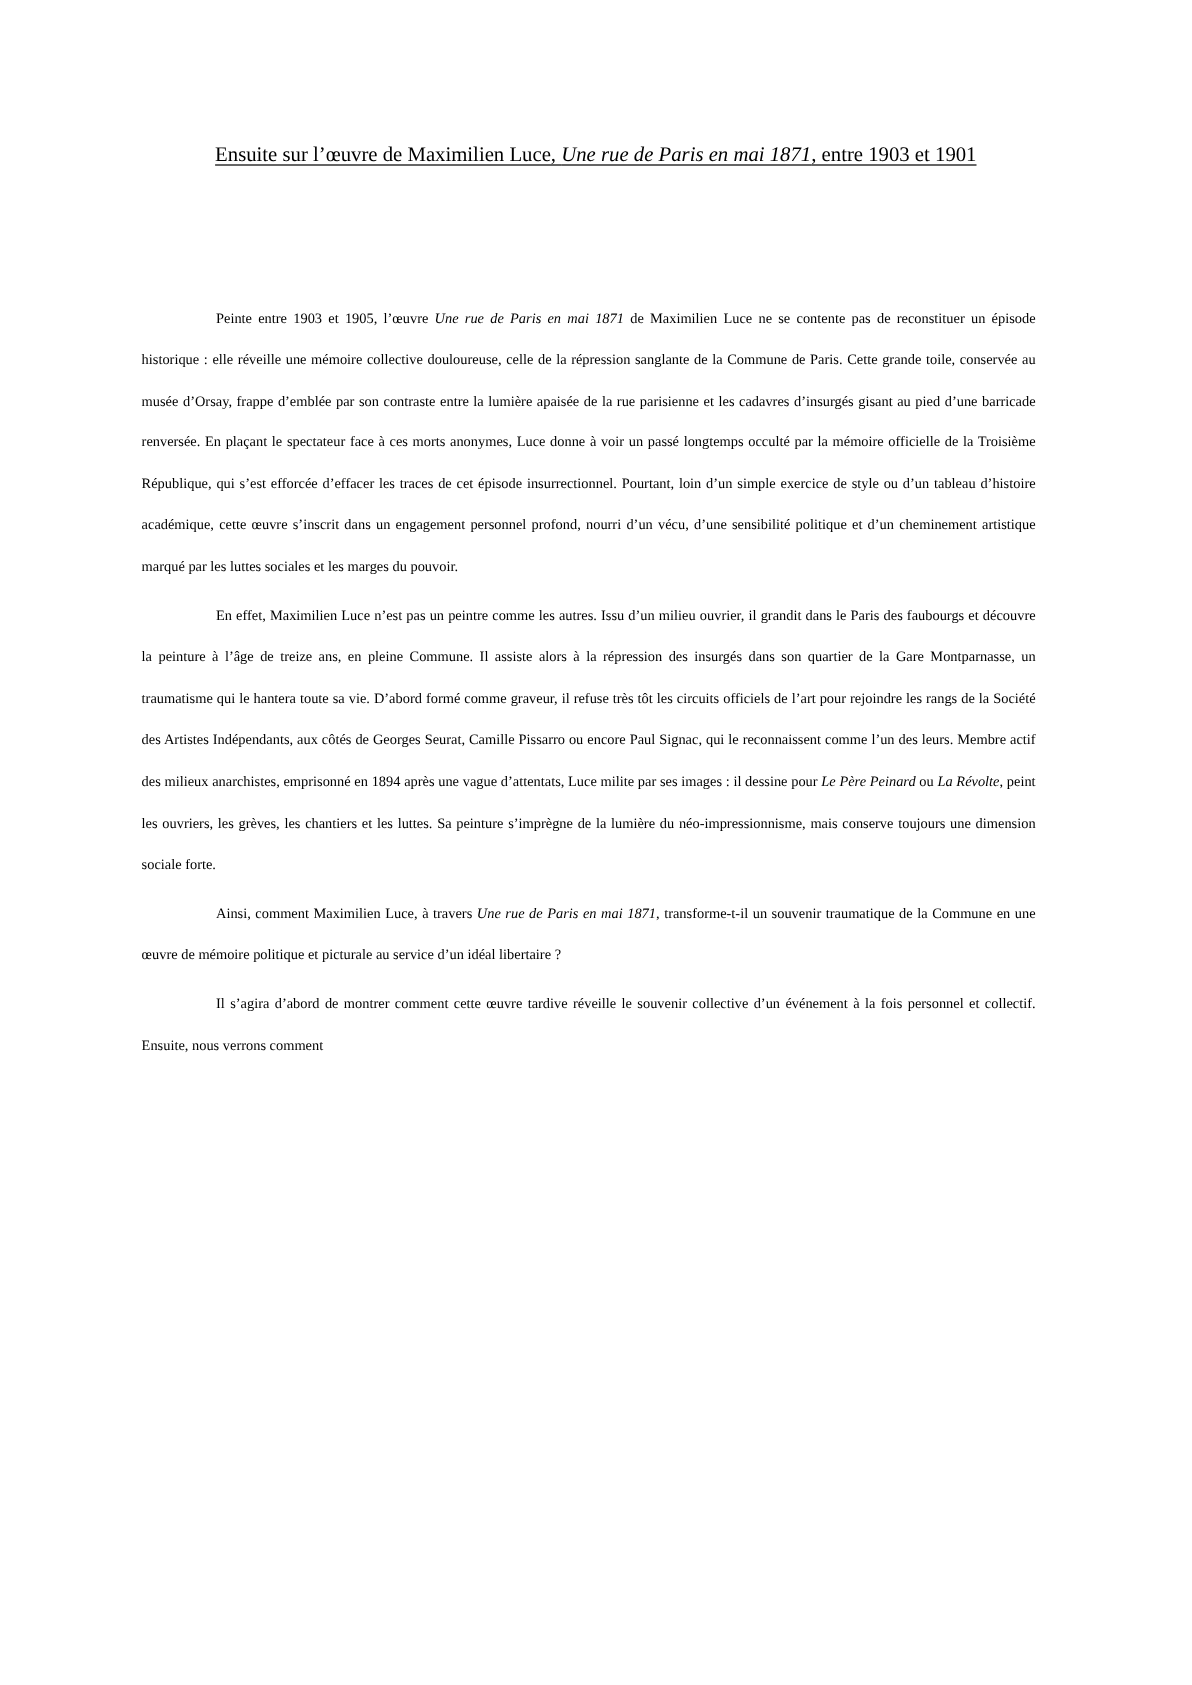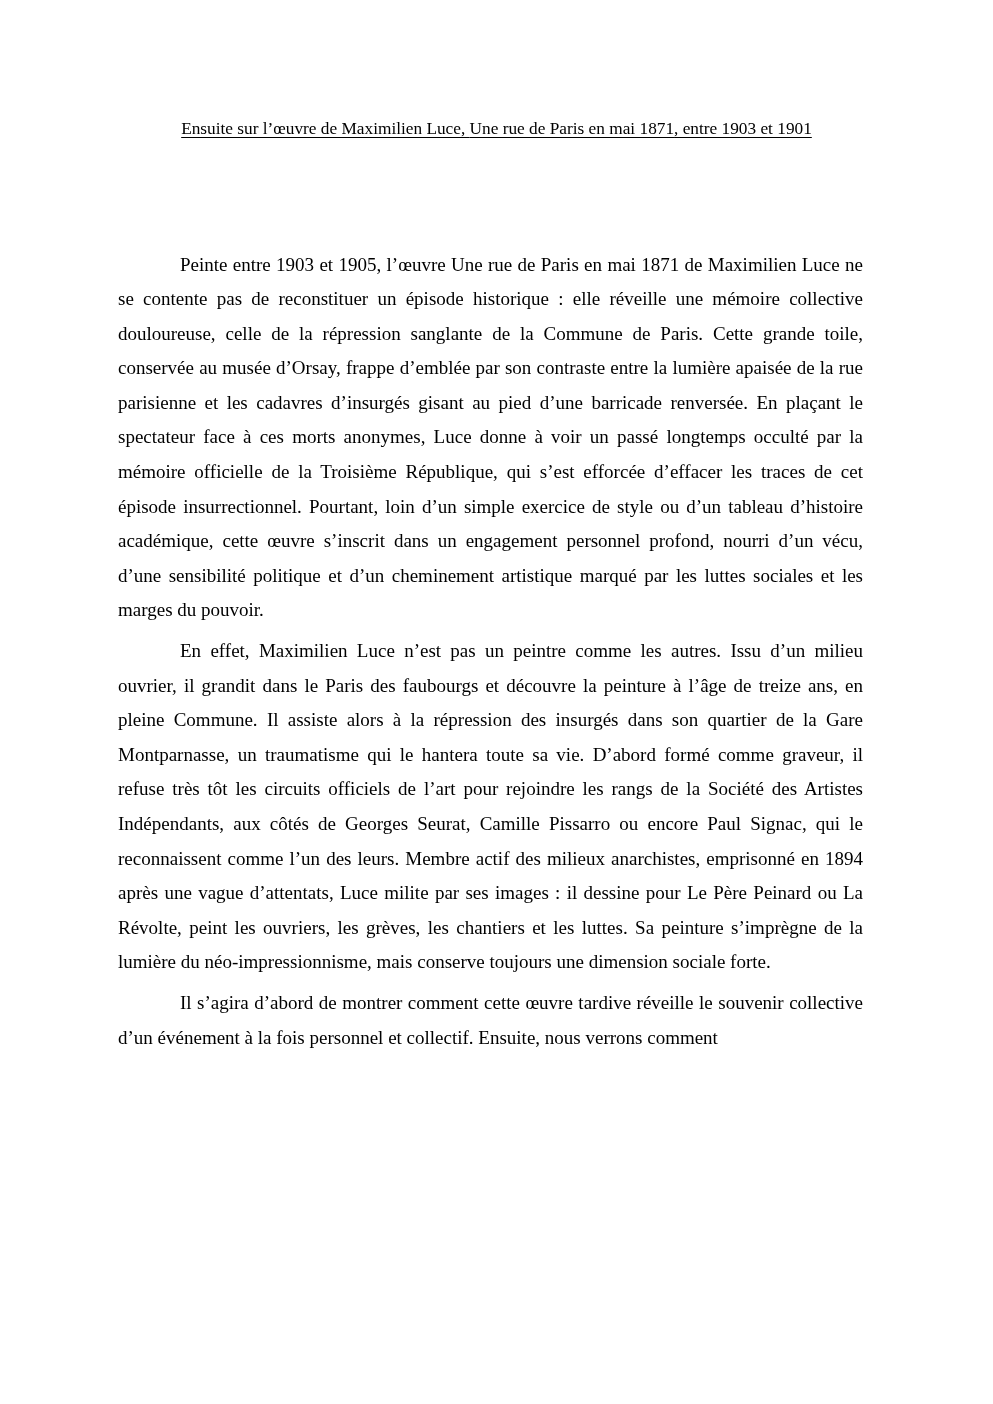--- a/index.html
+++ b/index.html
@@ -50,29 +50,30 @@
   .header-line-title {
     margin-bottom: 14px;
   }
   .header-line-author {
     margin-bottom: 14px;
   }
   .header-line-id {
     margin-bottom: 0;
   }
   .ital {
+    font-style: italic;
   }
 
   
   .body-copy {
     margin-top: 101px;
   }
   p.para {
     margin: 0 12px 6px 0;
-    font-size: 19px;
+    font-size: 12px;
     line-height: 34.6px;
     text-align: justify;
     text-justify: inter-word;
     text-indent: 62px;
     hyphens: none;
   }
   p.para:last-child {
     margin-bottom: 0;
   }
 </style>
@@ -90,17 +91,18 @@
         </span>
       </div>
 
 
 
     </div>
 
     <div class="body-copy" id="body-copy">
         <p class="para" id="para-1"><span>Peinte entre 1903 et 1905, l’œuvre </span><span class="ital">Une rue de Paris en mai 1871</span><span> de Maximilien Luce ne se contente pas de reconstituer un épisode historique : elle réveille une mémoire collective douloureuse, celle de la répression sanglante de la Commune de Paris. Cette grande toile, conservée au musée d’Orsay, frappe d’emblée par son contraste entre la lumière apaisée de la rue parisienne et les cadavres d’insurgés gisant au pied d’une barricade renversée. En plaçant le spectateur face à ces morts anonymes, Luce donne à voir un passé longtemps occulté par la mémoire officielle de la Troisième République, qui s’est efforcée d’effacer les traces de cet épisode insurrectionnel. Pourtant, loin d’un simple exercice de style ou d’un tableau d’histoire académique, cette œuvre s’inscrit dans un engagement personnel profond, nourri d’un vécu, d’une sensibilité politique et d’un cheminement artistique marqué par les luttes sociales et les marges du pouvoir.</span></p>
         <p class="para" id="para-2"><span>En effet, Maximilien Luce n’est pas un peintre comme les autres. Issu d’un milieu ouvrier, il grandit dans le Paris des faubourgs et découvre la peinture à l’âge de treize ans, en pleine Commune. Il assiste alors à la répression des insurgés dans son quartier de la Gare Montparnasse, un traumatisme qui le hantera toute sa vie. D’abord formé comme graveur, il refuse très tôt les circuits officiels de l’art pour rejoindre les rangs de la Société des Artistes Indépendants, aux côtés de Georges Seurat, Camille Pissarro ou encore Paul Signac, qui le reconnaissent comme l’un des leurs. Membre actif des milieux anarchistes, emprisonné en 1894 après une vague d’attentats, Luce milite par ses images : il dessine pour </span><span class="ital">Le Père Peinard</span><span> ou </span><span class="ital">La Révolte</span><span>, peint les ouvriers, les grèves, les chantiers et les luttes. Sa peinture s’imprègne de la lumière du néo-impressionnisme, mais conserve toujours une dimension sociale forte.</span></p>
+        <p class="para" id="para-3"><span>Ainsi, comment Maximilien Luce, à travers </span><span class="ital">Une rue de Paris en mai 1871</span><span>, transforme-t-il un souvenir traumatique de la Commune en une œuvre de mémoire politique et picturale au service d’un idéal libertaire ?</span></p>
         <p class="para" id="para-4"><span>Il s’agira d’abord de montrer comment cette œuvre tardive réveille le souvenir collective d’un événement à la fois personnel et collectif. Ensuite, nous verrons comment</span></p>
       </div>
 
   </div>
 </div>
 
 </body></html>

